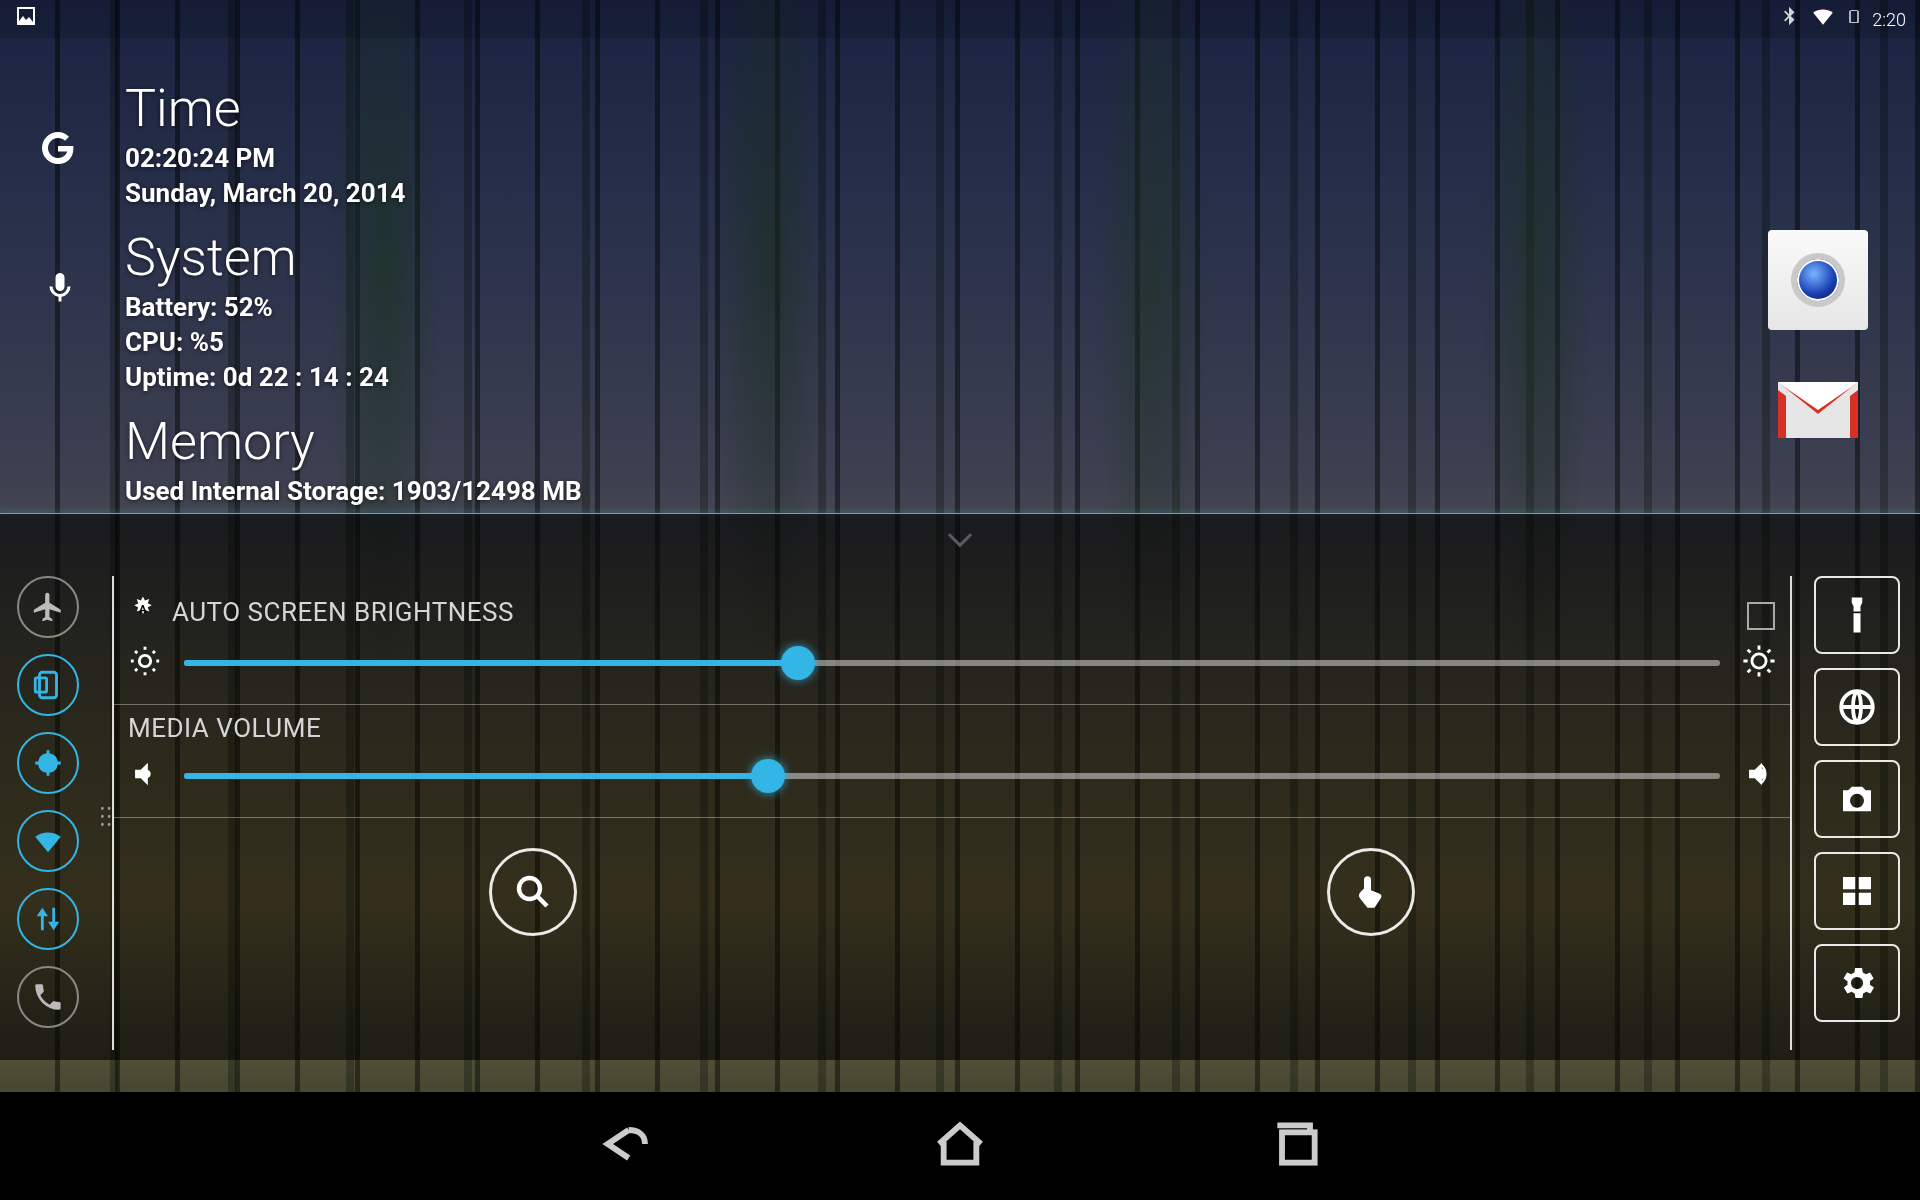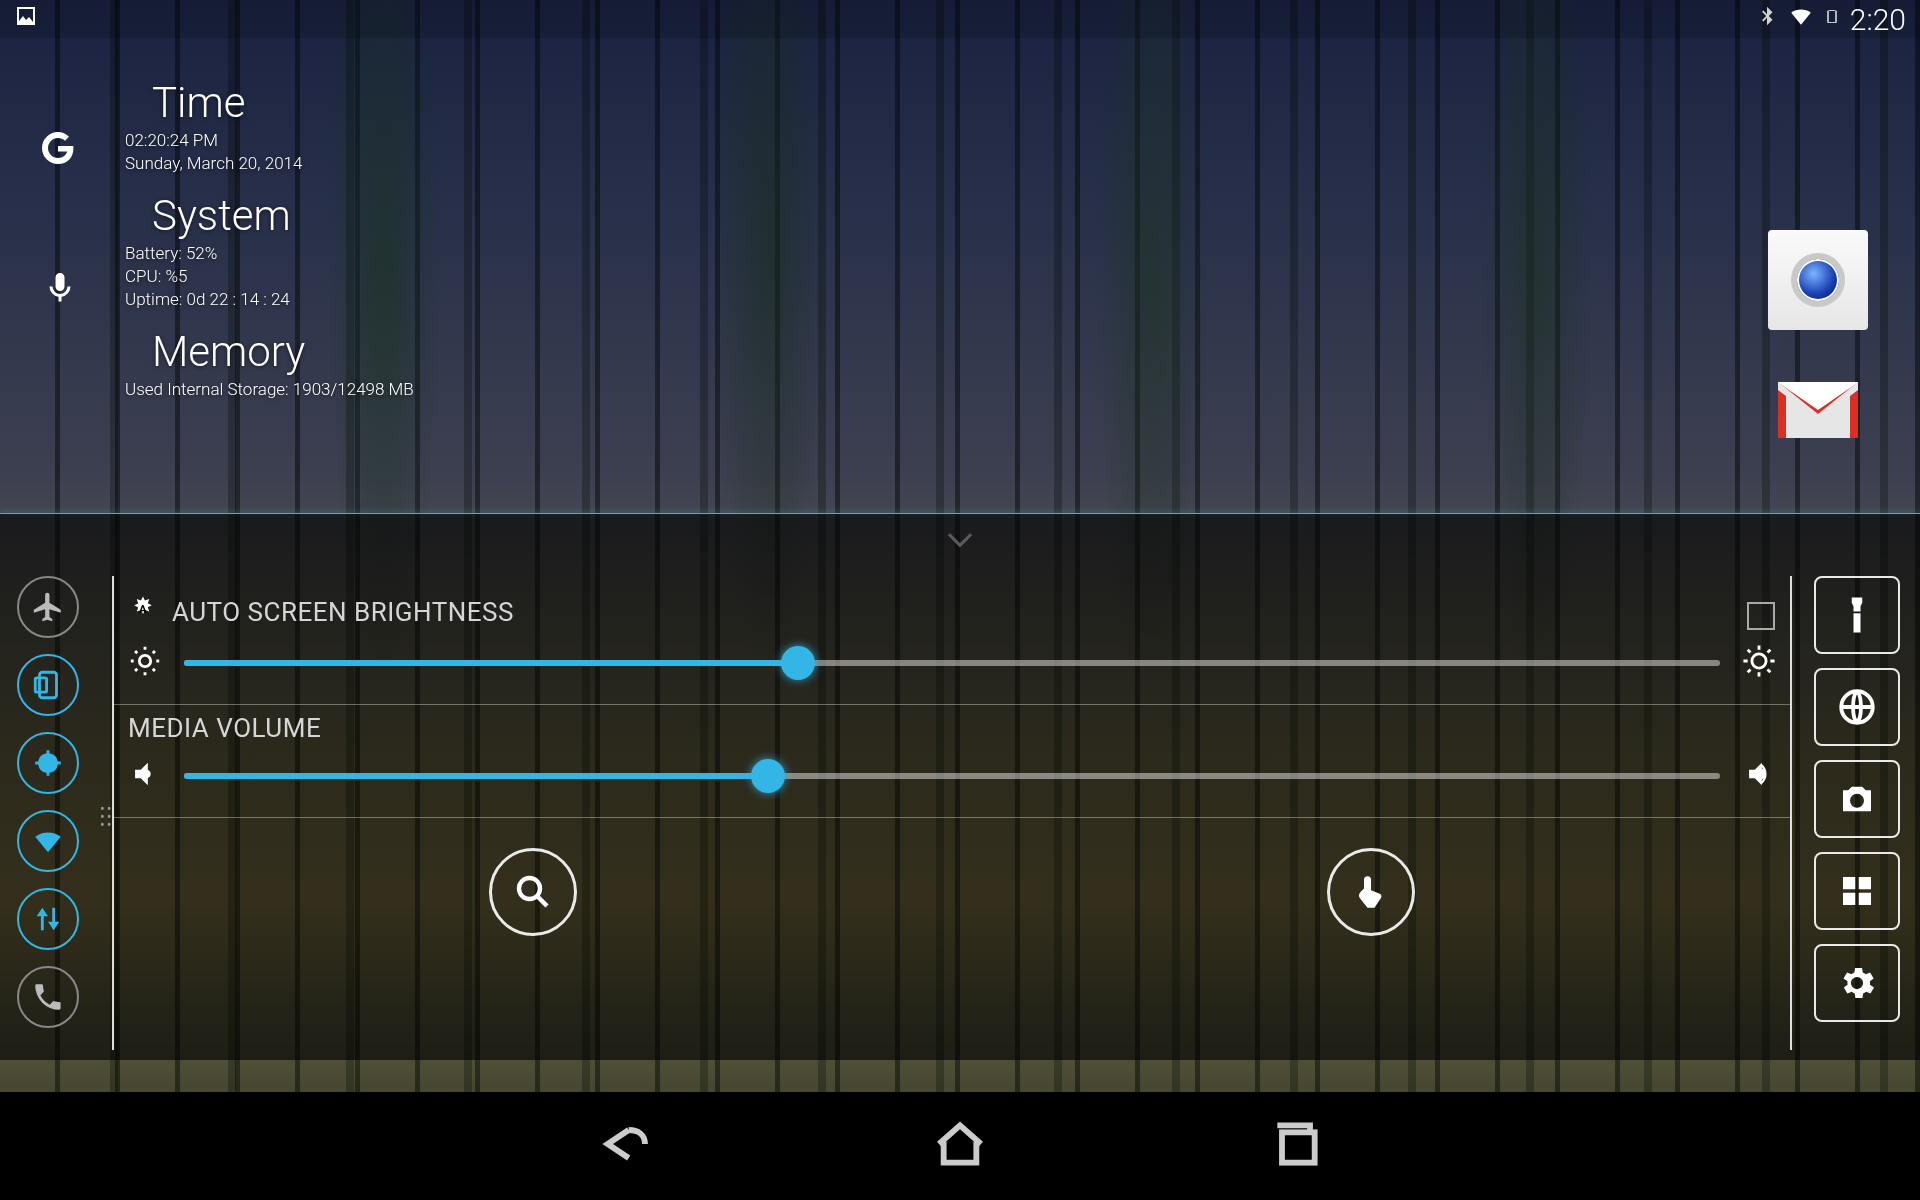--- a/index.html
+++ b/index.html
@@ -47,22 +47,22 @@
   }
   .status-left, .status-right { display: flex; align-items: center; gap: 12px; }
   .status-right { gap: 10px; }
 
   
   .widget {
     position: absolute; top: 78px; left: 125px; right: 560px;
     color: #fff; text-shadow: 0 1px 4px rgba(0,0,0,.6);
     font-weight: 300;
   }
-  .widget .heading { font-size: 42px; margin-bottom: 2px; margin-left: 27px; }
-  .widget .line { font-size: 17px; line-height: 1.35; }
+  .widget .heading { font-size: 52px; margin-bottom: 2px; }
+  .widget .line { font-size: 26px; line-height: 1.35; font-weight: bold; }
   .widget .block { margin-bottom: 16px; }
 
   
   .g-icon { position:absolute; left:34px; top:124px; }
   .mic-icon { position:absolute; left:42px; top:270px; }
 
   
   .app-icon {
     position: absolute; width: 100px; height: 100px; right: 52px;
     border-radius: 4px;
@@ -175,21 +175,21 @@
     <span>
       <svg viewBox="0 0 24 24" width="26" height="26">
           <path d="M12 20l9-11c-5-4-13-4-18 0l9 11z"></path>
         </svg>
     </span>
     <span>
       <svg viewBox="0 0 24 24" width="16" height="26">
           <path d="M7 3h10v1h2v18H5V4h2V3zm0 9v9h10V4H7v8z"></path>
         </svg>
     </span>
-    <span style="font-size:30px">2:20</span>
+    <span style="font-size:18px">2:20</span>
   </div>
 </div>
 
 <div class="g-icon">
   <svg viewBox="0 0 24 24" width="48" height="48">
       <path fill="#fff" d="M12 11v2.8h4.6c-.5 1.7-2 3.2-4.6 3.2-2.8 0-5-2.3-5-5s2.2-5 5-5c1.4 0 2.6.5 3.5 1.4l2-2C16 4.9 14.1 4 12 4 7.6 4 4 7.6 4 12s3.6 8 8 8c4.6 0 7.7-3.2 7.7-7.8 0-.5 0-.9-.1-1.2H12z"></path>
     </svg>
 </div>
 <div class="mic-icon">
   <svg viewBox="0 0 24 24" width="36" height="36">

